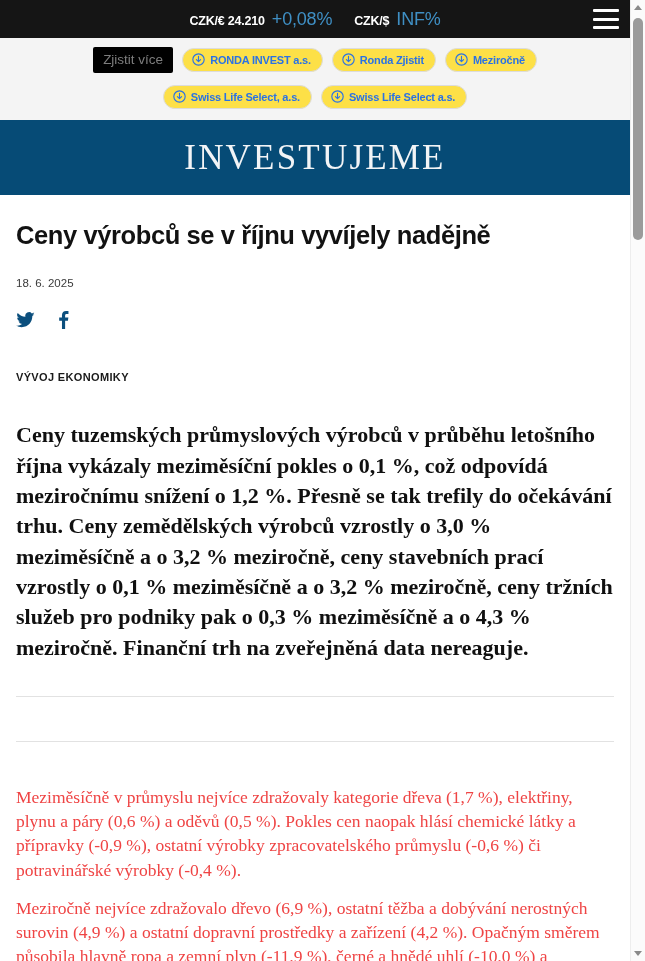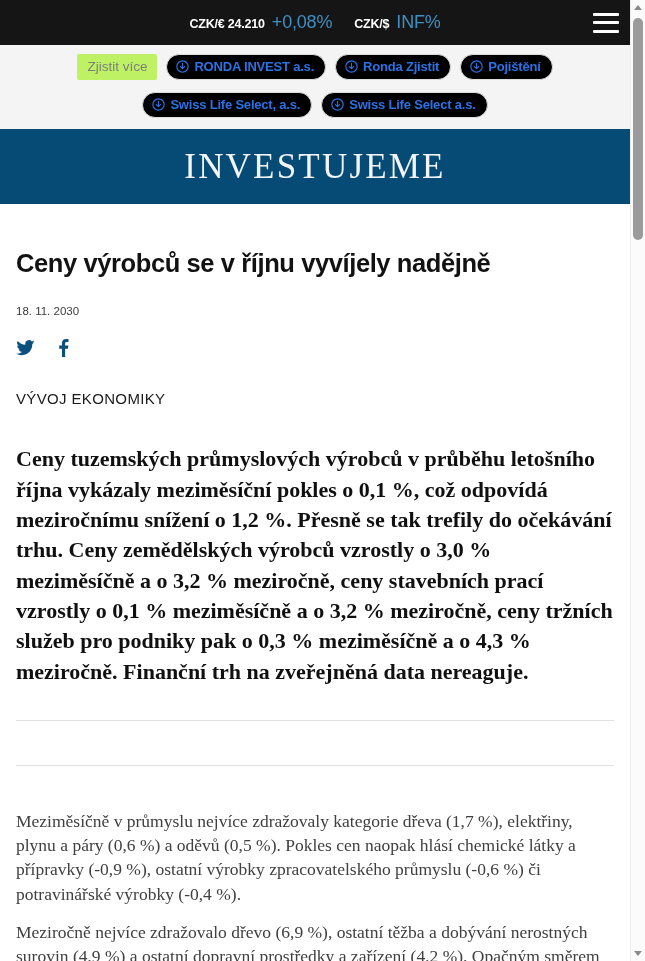--- a/index.html
+++ b/index.html
@@ -26,21 +26,21 @@
     left: 0; top: 0;
     width: 630px;
     height: 961px;
     overflow: hidden;
     background: #ffffff;
   }
 
   
   .ticker-bar {
     position: relative;
-    height: 45px;
+    height: 38px;
     background: #151515;
     display: flex;
     align-items: center;
     justify-content: center;
     text-align: center;
   }
   .ticker-items {
     display: flex;
     align-items: baseline;
     gap: 22px;
@@ -92,38 +92,38 @@
   .promo-row {
     display: flex;
     align-items: center;
     justify-content: center;
     gap: 9px;
     flex-wrap: nowrap;
   }
   .promo-row + .promo-row { margin-top: 12px; }
 
   .promo-label {
-    background: #bef264;
+    background: #000000;
     color: #7d7d7d;
     font-size: 13.5px;
     padding: 5px 10px 6px 10px;
     white-space: nowrap;
     border-radius: 2px;
   }
 
   .chip {
     display: inline-flex;
     align-items: center;
     gap: 5px;
-    background: #000000;
+    background: #fde047;
     border: 1px solid #dcdcdc;
     border-radius: 20px;
     padding: 4px 11px 5px 9px;
     color: #2a72e5;
-    font-size: 13px;
+    font-size: 11px;
     font-weight: 700;
     white-space: nowrap;
     cursor: pointer;
     letter-spacing: -0.2px;
   }
   .chip .chip-icon {
     display: inline-block;
     width: 13px;
     height: 13px;
     flex: 0 0 13px;
@@ -145,21 +145,21 @@
     font-size: 35px;
     font-weight: 400;
     letter-spacing: 2.2px;
   }
 
   
   .article {
     padding: 0 16px;
   }
   .article-title {
-    margin-top: 45px;
+    margin-top: 26px;
     font-size: 25.5px;
     font-weight: 700;
     line-height: 1.15;
     color: #121212;
     letter-spacing: -0.4px;
   }
   .article-date {
     margin-top: 27px;
     font-size: 11.5px;
     color: #3b3b3b;
@@ -173,23 +173,23 @@
     gap: 23px;
   }
   .social-icon {
     color: #0b4f7d;
     line-height: 0;
     cursor: pointer;
   }
   .social-icon svg { display: block; fill: #0b4f7d; }
 
   .category {
-    margin-top: 33px;
-    font-size: 15px;
-    font-weight: 400;
+    margin-top: 42px;
+    font-size: 11px;
+    font-weight: 700;
     letter-spacing: 0.35px;
     color: #1a1a1a;
     text-transform: uppercase;
     cursor: pointer;
   }
 
   .perex {
     margin-top: 37px;
     font-family: "Liberation Serif", serif;
     font-size: 22px;
@@ -203,21 +203,21 @@
     background: #e2e2e2;
     margin: 0;
   }
   .rule-1 { margin-top: 33px; }
   .rule-2 { margin-top: 44px; }
 
   .body-text p {
     font-family: "Liberation Serif", serif;
     font-size: 17.5px;
     line-height: 1.38;
-    color: #404040;
+    color: #ef4444;
   }
   .body-text p:first-child { margin-top: 43px; }
   .body-text p + p { margin-top: 14px; }
 
   
   .scrollbar {
     position: absolute;
     right: 0; top: 0;
     width: 15px;
     height: 961px;
@@ -306,21 +306,21 @@
           <span>Ronda Zjistit</span>
         </div>
 
         <div class="chip">
           <span class="chip-icon">
             <svg width="13" height="13" viewBox="0 0 16 16">
                 <circle cx="8" cy="8" r="7" fill="none" stroke="#2a72e5" stroke-width="1.4"></circle>
                 <path d="M8 4.2v6.2M5.4 8.1 8 10.7l2.6-2.6" fill="none" stroke="#2a72e5" stroke-width="1.4" stroke-linecap="round" stroke-linejoin="round"></path>
               </svg>
           </span>
-          <span>Pojištění</span>
+          <span>Meziročně</span>
         </div>
       </div>
 
       <div class="promo-row">
         <div class="chip">
           <span class="chip-icon">
             <svg width="13" height="13" viewBox="0 0 16 16">
                 <circle cx="8" cy="8" r="7" fill="none" stroke="#2a72e5" stroke-width="1.4"></circle>
                 <path d="M8 4.2v6.2M5.4 8.1 8 10.7l2.6-2.6" fill="none" stroke="#2a72e5" stroke-width="1.4" stroke-linecap="round" stroke-linejoin="round"></path>
               </svg>
@@ -342,21 +342,21 @@
     </div>
 
     <div class="masthead">
       <div class="logo">INVESTUJEME</div>
     </div>
 
     <div class="article">
 
       <h1 class="article-title">Ceny výrobců se v říjnu vyvíjely nadějně</h1>
 
-      <div class="article-date">18. 11. 2030</div>
+      <div class="article-date">18. 6. 2025</div>
 
       <div class="social-row">
         <span class="social-icon">
           <svg width="19" height="16" viewBox="0 0 24 20">
               <path d="M23.6 2.4a9.4 9.4 0 0 1-2.7.8A4.7 4.7 0 0 0 23 .6a9.4 9.4 0 0 1-3 1.1A4.7 4.7 0 0 0 11.9 6a13.3 13.3 0 0 1-9.7-4.9 4.7 4.7 0 0 0 1.4 6.3 4.6 4.6 0 0 1-2.1-.6v.1a4.7 4.7 0 0 0 3.8 4.6 4.7 4.7 0 0 1-2.1.1 4.7 4.7 0 0 0 4.4 3.3A9.5 9.5 0 0 1 0 17a13.3 13.3 0 0 0 7.2 2.1c8.7 0 13.4-7.2 13.4-13.4v-.6a9.6 9.6 0 0 0 2.4-2.4z"></path>
             </svg>
         </span>
         <span class="social-icon">
           <svg width="11" height="18" viewBox="0 0 11 20">
               <path d="M7.3 20v-9.1h3.1l.5-3.6H7.3V5.1c0-1 .3-1.7 1.8-1.7h1.9V.1C10.7.1 9.6 0 8.3 0 5.6 0 3.8 1.6 3.8 4.7v2.6H.7v3.6h3.1V20z"></path>

